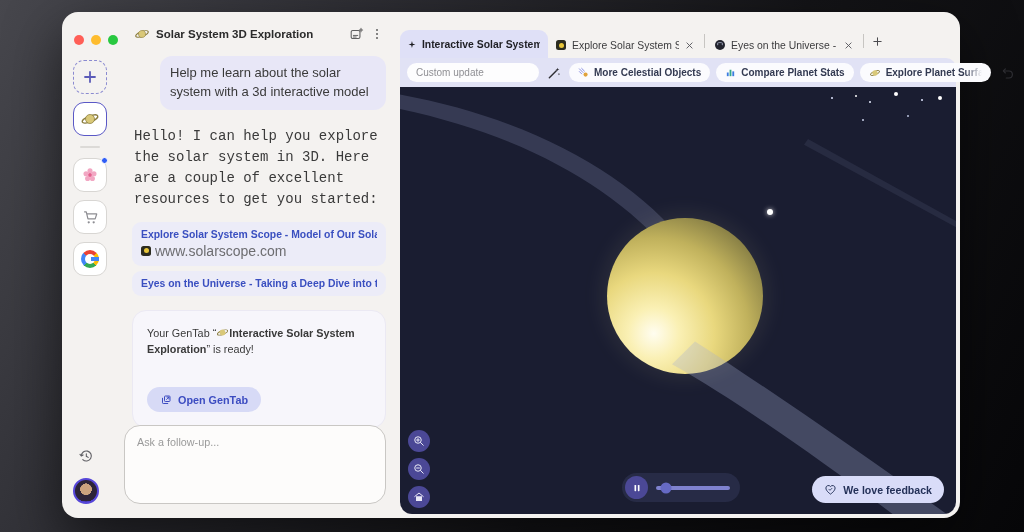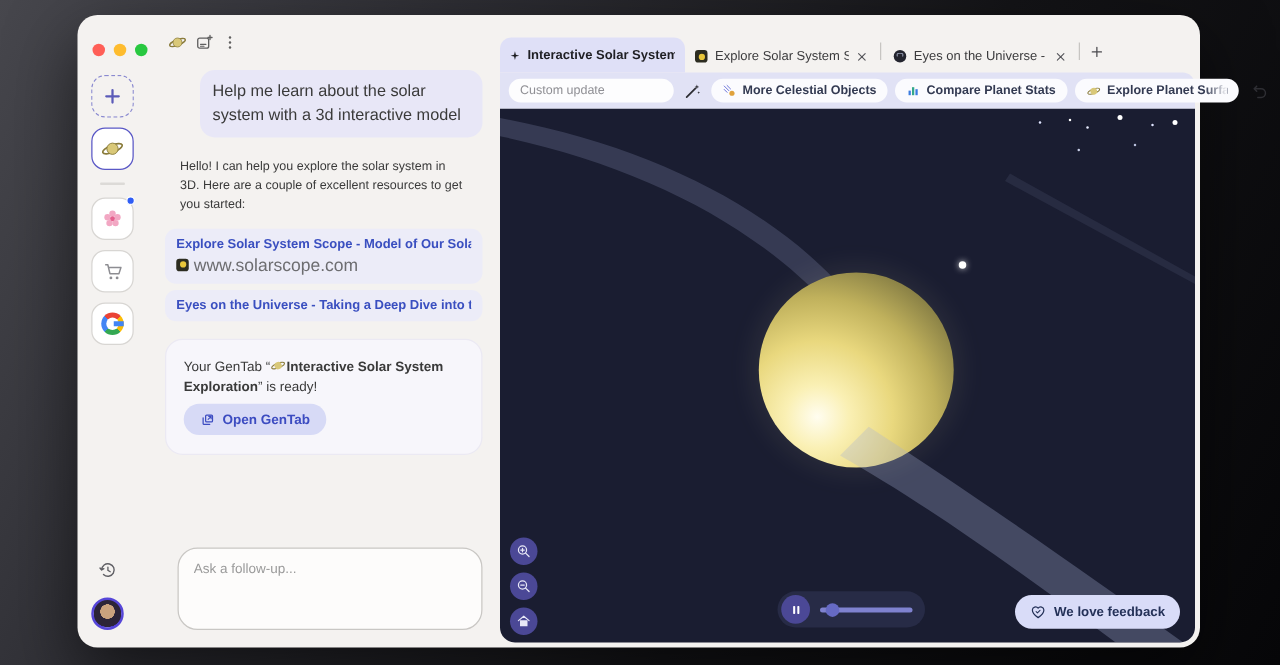--- a/index.html
+++ b/index.html
@@ -37,45 +37,45 @@
   .g-ring:after { content:""; position:absolute; right:0px; top:7px; width:8px; height:4px; background:#4285f4; }
   
   .chat { position:absolute; left:56px; top:0; width:282px; height:100%; padding:0 14px; }
   .chat-header { height:44px; display:flex; align-items:center; gap:6px; padding:0 2px; }
   .chat-title { font-size:11.5px; font-weight:bold; color:#2b2b2b; flex:1; white-space:nowrap; }
   .hdr-icon { color:#5f5f5f; display:flex; cursor:pointer; }
   .bubble-user {
     margin-left:28px; background:#e8e7f7; border-radius:12px; padding:8px 10px;
     font-size:13px; line-height:1.45; color:#3a3a3a;
   }
-  .assistant-text { margin:16px 12px 12px; font-size:10px; line-height:1.5; color:#3a3a3a; }
+  .assistant-text { margin:16px 2px 12px; font-size:14px; line-height:1.5; color:#3a3a3a;font-family:Liberation Mono, monospace; }
   .link-card { background:#ececf8; border-radius:9px; padding:7px 9px; margin-bottom:5px; cursor:pointer; }
   .link-title { font-size:10.4px; color:#3a4fc0; font-weight:bold; white-space:nowrap; overflow:hidden; }
   .link-url { display:flex; align-items:center; gap:4px; margin-top:3px; font-size:14px; color:#6d6d70; }
   .fav-solar { width:10px; height:10px; border-radius:2.5px; background:#2c2c20; position:relative; flex:0 0 auto;}
   .fav-solar:before { content:""; position:absolute; inset:2.5px; border-radius:50%; background:#e8c63a; }
   .fav-eyes { width:10px; height:10px; border-radius:50%; background:#23242e; position:relative; flex:0 0 auto;}
   .fav-eyes:before { content:""; position:absolute; inset:2px 2px 4px 2px; border-radius:50%; border:1px solid #8d93a8; border-bottom-color:transparent; }
   .open-all {
     margin-top:7px; background:#d7daf6; border:none; border-radius:14px; width:100%;
     height:24px; display:flex; align-items:center; justify-content:center; gap:6px;
     color:#3c4cc1; font-size:10.8px; font-weight:bold; cursor:pointer; font-family:inherit;
   }
   .gentab-card {
     margin-top:14px; background:#f7f6fb; border:1px solid #ebe9f3; border-radius:14px;
     padding:14px 14px 15px;
   }
   .gentab-text { font-size:10.8px; line-height:1.5; color:#3a3a3a; }
   .gentab-btn {
-    margin-top:5px; background:#d7daf6; border:none; border-radius:14px; height:25px;
+    margin-top:30px; background:#d7daf6; border:none; border-radius:14px; height:25px;
     padding:0 13px; display:inline-flex; align-items:center; gap:6px;
     color:#3c4cc1; font-size:10.8px; font-weight:bold; cursor:pointer; font-family:inherit;
   }
   .composer {
-    position:absolute; left:24px; right:14px; bottom:14px; height:66px;
+    position:absolute; left:6px; right:14px; bottom:14px; height:79px;
     border:1px solid #c9c7c4; border-radius:16px; background:#fdfcfb; padding:10px 12px;
   }
   .composer textarea {
     width:100%; height:100%; border:none; outline:none; resize:none; background:transparent;
     font-family:inherit; font-size:10.8px; color:#3a3a3a;
   }
   .composer textarea::placeholder { color:#9a9a9a; }
   
   .rightpane { position:absolute; left:338px; top:18px; right:4px; bottom:4px; display:flex; flex-direction:column; }
   .tabstrip { height:28px; display:flex; align-items:flex-end; }
@@ -206,20 +206,21 @@
   </div>
 
   <div class="chat">
     <div class="chat-header">
       <svg class="saturn-ico" width="16" height="16" viewBox="0 0 24 24">
         <g transform="rotate(-22 12 12)">
             <ellipse cx="12" cy="12" rx="10" ry="3.4" fill="none" stroke="#8a7c3c" stroke-width="1.7"></ellipse>
             <circle cx="12" cy="12" r="5.4" fill="#d9c878" stroke="#8a7c3c" stroke-width="0.8"></circle>
           </g>
       </svg>
+      <span class="chat-title">Solar System 3D Exploration</span>
       <span class="hdr-icon">
         <svg width="15" height="15" viewBox="0 0 24 24">
             <rect x="3.5" y="5.5" width="14" height="13" rx="2.5" fill="none" stroke="#5f5f5f" stroke-width="1.7"></rect>
             <path d="M7 13.5h7M7 16h4.5" stroke="#5f5f5f" stroke-width="1.5" stroke-linecap="round"></path>
             <path d="M19.2 2.2v5.2M16.6 4.8h5.2" stroke="#5f5f5f" stroke-width="1.7" stroke-linecap="round"></path>
           </svg>
       </span>
       <span class="hdr-icon">
         <svg width="14" height="14" viewBox="0 0 24 24">
             <circle cx="12" cy="5" r="1.7" fill="#5f5f5f"></circle>

